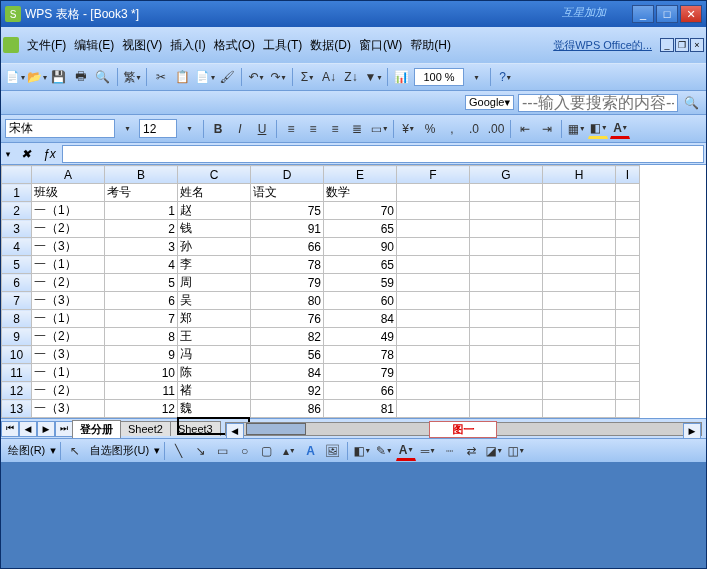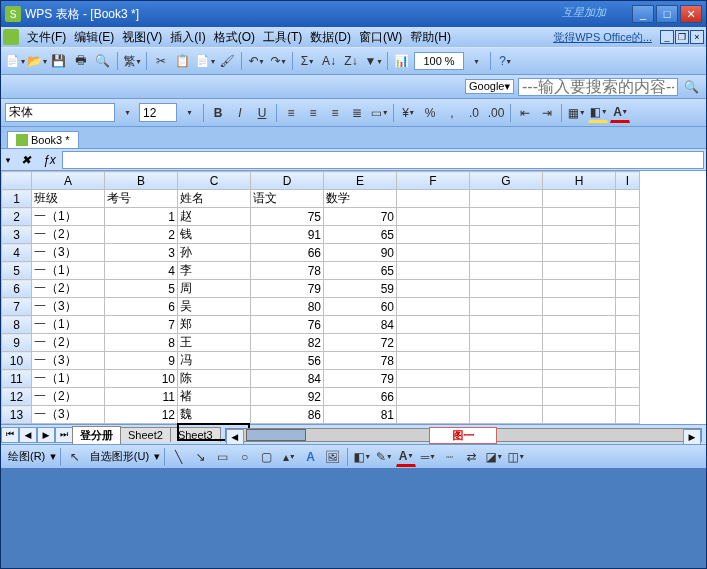--- a/index.html
+++ b/index.html
@@ -5,21 +5,21 @@
 * { margin:0; padding:0; box-sizing:border-box; font-family:"宋体",SimSun,Arial,sans-serif; }
 body { background:#fff; }
 .window { width:707px; height:569px; background:#4a7ebf; border:1px solid #0a2f6b; position:relative; overflow:hidden; }
 .titlebar { height:26px; background:linear-gradient(#3d7fd8,#1e5bb8); display:flex; align-items:center; padding:0 4px; color:#fff; font-size:12px; }
 .titlebar .appicon { width:16px; height:16px; background:#7fc040; border-radius:2px; margin-right:4px; display:inline-flex; align-items:center; justify-content:center; font-size:10px; color:#fff; }
 .titlebar .title { flex:1; }
 .titlebar .wm { display:flex; gap:2px; }
 .wmbtn { width:22px; height:18px; border:1px solid #2a4f8f; background:linear-gradient(#6ea3e8,#3d7fd8); color:#fff; font-size:11px; display:flex; align-items:center; justify-content:center; cursor:pointer; }
 .wmbtn.close { background:linear-gradient(#e86a5f,#c83020); }
 .decor { position:absolute; right:100px; top:4px; font-size:11px; font-style:italic; color:#9fd0ff; }
-.menubar { height:20px; background:linear-gradient(#c7defc,#9ec4f2); display:flex; align-items:center; padding:0 2px; font-size:12px; color:#000; gap:0; }
+.menubar { height:36px; background:linear-gradient(#c7defc,#9ec4f2); display:flex; align-items:center; padding:0 2px; font-size:12px; color:#000; gap:0; }
 .menubar .micon { width:16px; height:16px; background:#7fc040; border-radius:2px; margin-right:4px; }
 .menubar .mitem { padding:0 4px; cursor:pointer; white-space:nowrap; }
 .menubar .tail { margin-left:auto; color:#1a4fa0; text-decoration:underline; font-size:11px; padding-right:4px; }
 .menubar .wbtns { margin-left:4px; display:flex; gap:1px; }
 .sbtn { width:14px; height:14px; background:#c7defc; border:1px solid #2a4f8f; font-size:9px; display:flex; align-items:center; justify-content:center; cursor:pointer; }
 .toolbar { height:28px; background:linear-gradient(#c7defc,#9ec4f2); display:flex; align-items:center; padding:0 4px; gap:2px; border-top:1px solid #d5e6fb; border-bottom:1px solid #6f9cd8; }
 .tb { width:20px; height:20px; border:1px solid transparent; background:transparent; display:flex; align-items:center; justify-content:center; font-size:12px; cursor:pointer; color:#333; }
 .tb.dd::after { content:"▾"; font-size:8px; margin-left:1px; color:#333; }
 .sep { width:1px; height:18px; background:#6f9cd8; margin:0 2px; }
 .zoombox { width:50px; height:18px; border:1px solid #6f9cd8; background:#fff; font-size:11px; text-align:center; }
@@ -158,26 +158,20 @@
     <div class="tb">⇤</div>
     <div class="tb">⇥</div>
     <div class="sep"></div>
     <div class="tb dd">▦</div>
     <div class="tb dd" style="border-bottom:3px solid #ffe040">◧</div>
     <div class="tb dd" style="border-bottom:3px solid #d00">
         <b>A</b>
       </div>
   </div>
 
-  <div class="doctab">
-    <div class="tab">
-      <span class="ticon"></span>
-      <span>Book3 *</span>
-    </div>
-  </div>
 
   <div class="fxbar">
     <div class="fxdd">▾</div>
     <div class="fxicon">✖</div>
     <div class="fxicon">ƒx</div>
     <div class="fxinput"></div>
   </div>
 
   <div class="gridwrap">
     <table class="grid">
@@ -291,21 +285,21 @@
             <td></td>
             <td></td>
             <td></td>
           </tr>
           <tr>
             <th class="rowh">9</th>
   <td class="cellA">一（2）</td>
   <td class="num">8</td>
   <td class="cellA">王</td>
   <td class="num">82</td>
-  <td class="num">72</td>
+  <td class="num">49</td>
   <td></td>
             <td></td>
             <td></td>
             <td></td>
           </tr>
           <tr>
             <th class="rowh">10</th>
   <td class="cellA">一（3）</td>
   <td class="num">9</td>
   <td class="cellA">冯</td>

